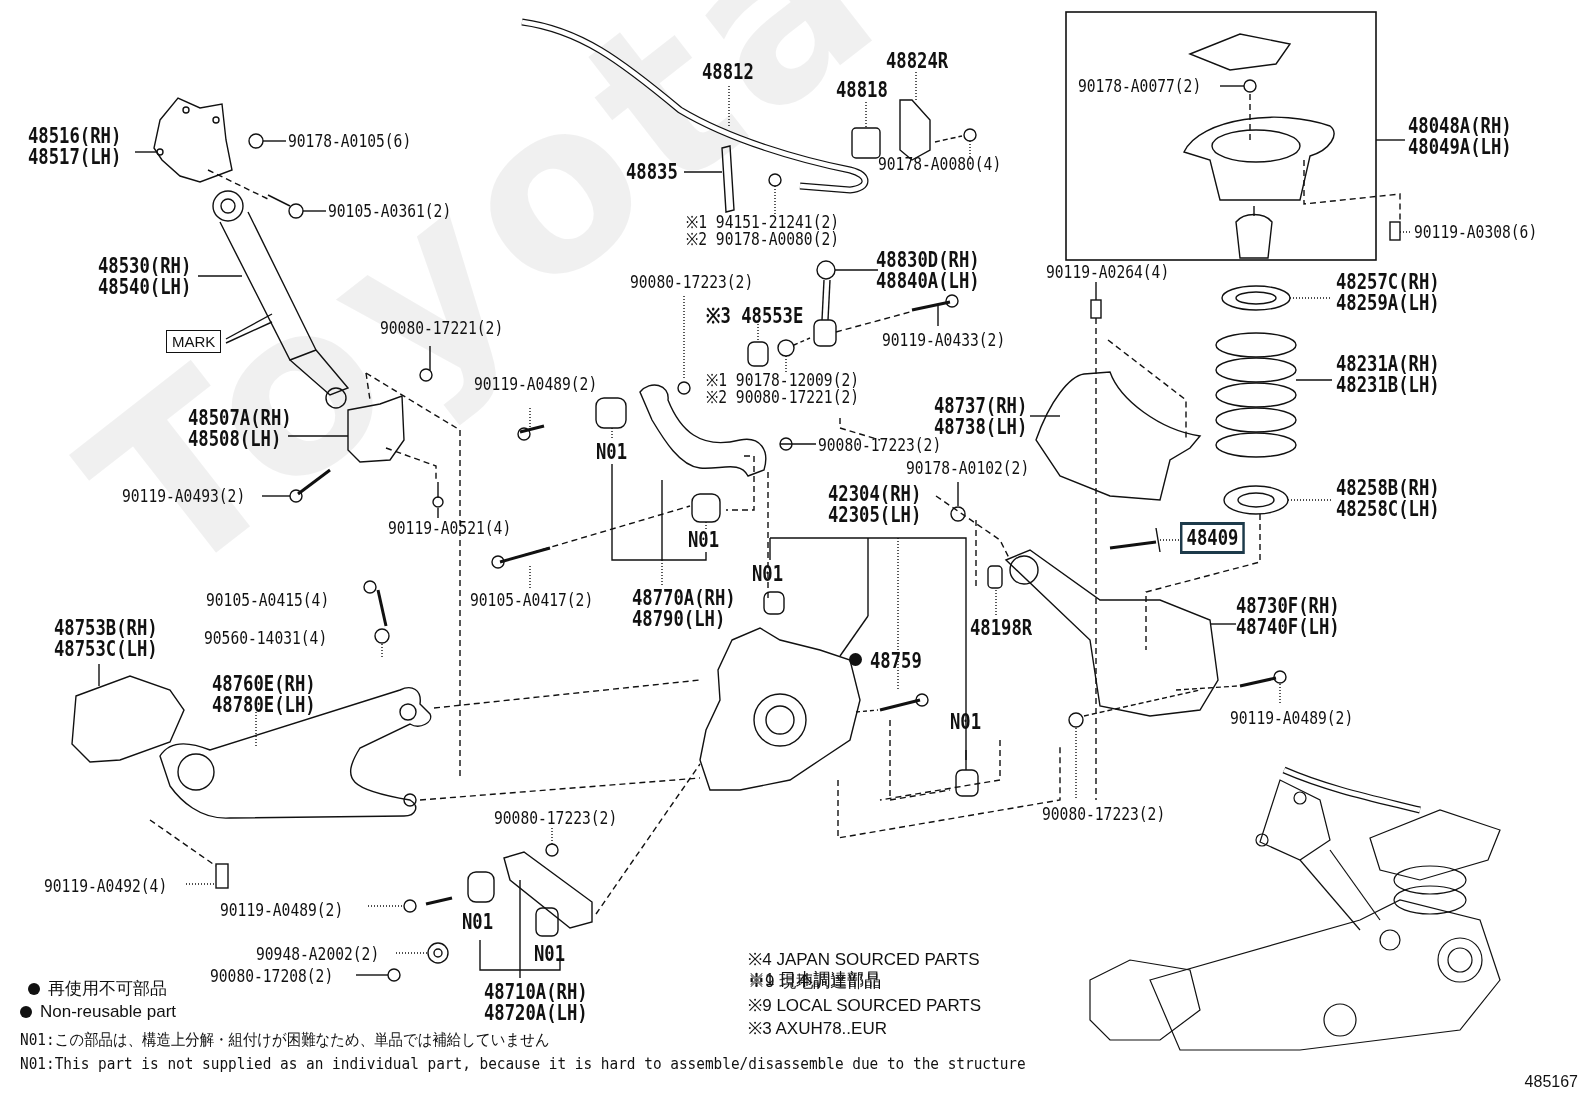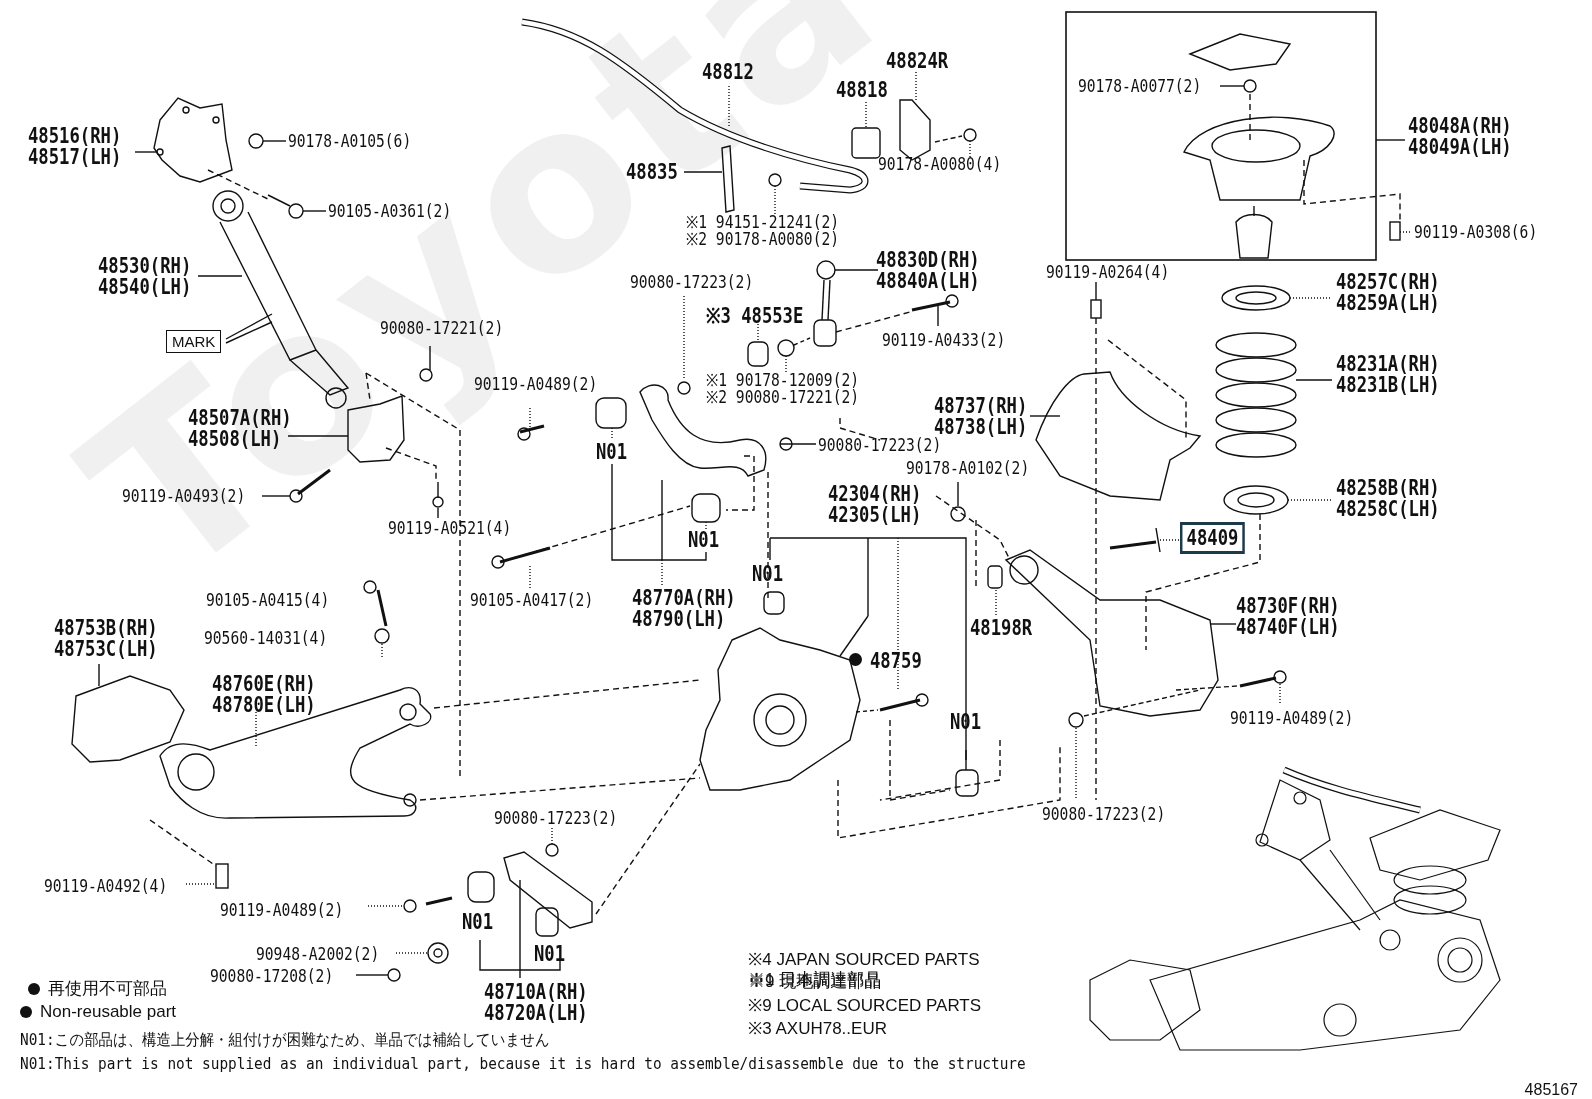--- a/index.html
+++ b/index.html
@@ -19,21 +19,21 @@
   .lbl.boxed { border: 3px solid #1d3a4a; padding: 3px 5px 2px 5px; background: #fff; }
   .mark-box { position: absolute; left: 166px; top: 330px; border: 1.5px solid #111; padding: 2px 5px;
               font-family: "Liberation Sans", sans-serif; font-size: 15px; }
   .legend { position: absolute; font-family: "Liberation Sans", sans-serif; font-size: 17px; color: #111; }
   .legend .dot { display: inline-block; width: 12px; height: 12px; border-radius: 50%; background: #111;
                  margin-right: 8px; vertical-align: -1px; }
   .note { position: absolute; font-family: "DejaVu Sans Mono", monospace; font-size: 16px; color: #111;
           white-space: nowrap; transform: scaleX(0.9); transform-origin: left top; }
   .source { position: absolute; left: 748px; font-family: "Liberation Sans", sans-serif; font-size: 17px;
             color: #111; white-space: nowrap; }
-  .diagram-id { position: absolute; right: 14px; bottom: 0; font-family: "Liberation Sans", sans-serif;
+  .diagram-id { position: absolute; right: 14px; bottom: 8px; font-family: "Liberation Sans", sans-serif;
                 font-size: 16px; color: #111; }
   .bullet48759 { position: absolute; left: 849px; top: 653px; width: 13px; height: 13px; border-radius: 50%;
                  background: #111; }
 </style>
 </head>
 <body>
 
 <div class="watermark">ToyotaCarMine.ru</div>
 
 <svg id="canvas" viewBox="0 0 1592 1099" width="1592" height="1099">

